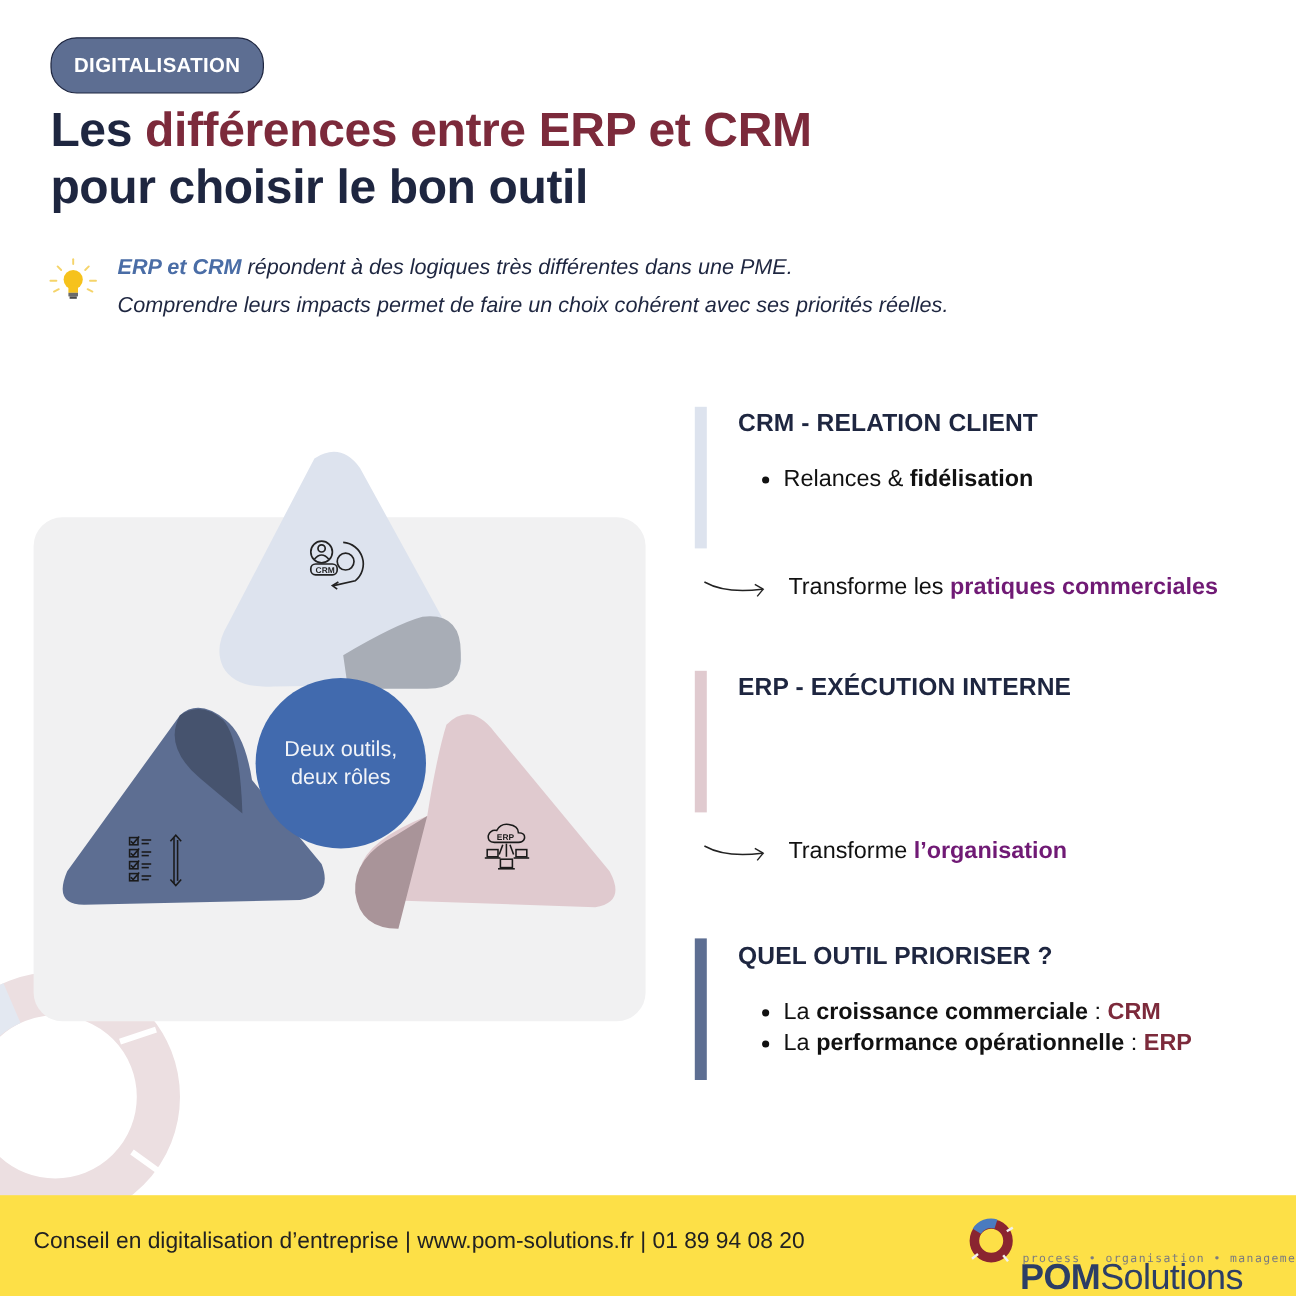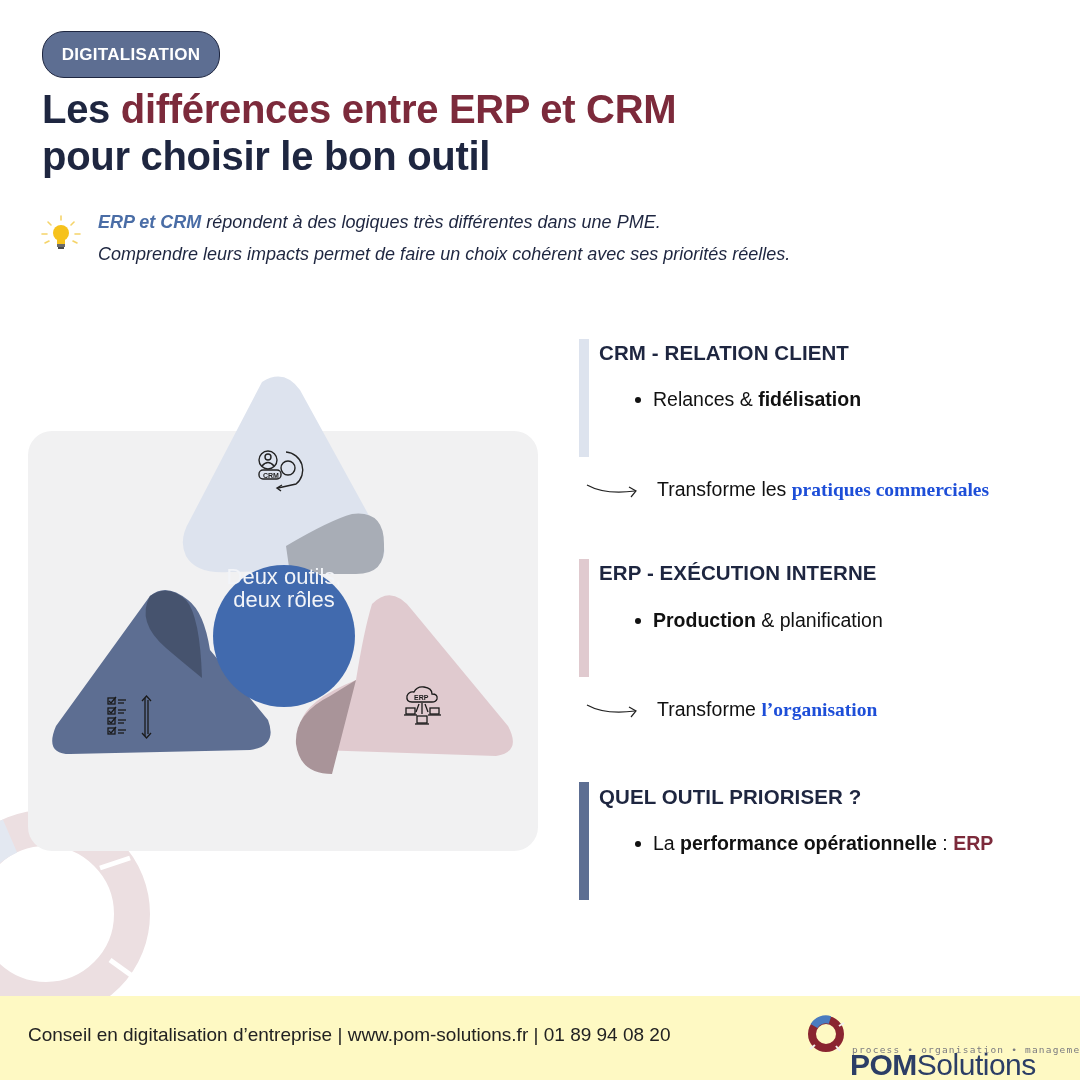--- a/index.html
+++ b/index.html
@@ -28,53 +28,53 @@
   
   .diagram-card {
     position: absolute; left: 28px; top: 431px; width: 510px; height: 420px;
     background: #f1f1f2; border-radius: 24px;
   }
   .bg-ring { position: absolute; left: -60px; top: 808px; width: 212px; height: 212px; }
   .diagram { position: absolute; left: 0; top: 360px; width: 560px; height: 500px; }
   .center-circle {
     position: absolute; left: 213px; top: 565px; width: 142px; height: 142px;
     border-radius: 50%; background: #416aae;
-    display: flex; justify-content: center; text-align: center;
-    color: #f2f4f8; font-size: 22px; line-height: 23px;
+    display: flex; align-items: center; justify-content: center; text-align: center;
+    color: #f2f4f8; font-size: 18px; line-height: 23px;
   }
 
   
   .section { position: absolute; left: 579px; }
   .section .bar { position: absolute; left: 0; top: 0; width: 10px; }
   .section h2 {
-    position: absolute; left: 20px; top: 0; font-size: 20.5px; font-weight: bold;
+    position: absolute; left: 36px; top: 0; font-size: 20.5px; font-weight: bold;
     color: #1e2640; white-space: nowrap; letter-spacing: 0.1px;
   }
   .section ul { position: absolute; left: 56px; list-style: none; }
   .section li {
     font-size: 19.5px; line-height: 26px; color: #111111; white-space: nowrap; position: relative;
     padding-left: 18px;
   }
   .section li::before {
     content: ""; position: absolute; left: 0; top: 11px; width: 6px; height: 6px;
     border-radius: 50%; background: #111111;
   }
   .section li b { font-weight: bold; }
   .section li .red { color: #7c2a3b; font-weight: bold; }
 
   .transform {
     position: absolute; left: 585px; font-size: 19.5px; color: #111111; white-space: nowrap;
   }
   .transform .arrow { position: absolute; left: 0; top: 0; width: 56px; height: 20px; }
   .transform span.txt { position: absolute; left: 72px; top: -3px; }
-  .transform .red { color: #1d4ed8; font-weight: bold; font-family: Liberation Serif, serif; }
+  .transform .red { color: #701a75; font-weight: bold; }
 
   
   .footer {
-    position: absolute; left: 0; top: 996px; width: 1080px; height: 84px; background: #fef9c3;
+    position: absolute; left: 0; top: 996px; width: 1080px; height: 84px; background: #fde047;
   }
   .footer .contact {
     position: absolute; left: 28px; top: 28px; font-size: 19px; color: #222222; white-space: nowrap;
   }
   .logo { position: absolute; left: 806px; top: 14px; width: 250px; height: 48px; }
   .logo .brand { position: absolute; left: 44px; top: 2px; font-size: 30px; color: #2c3e66; white-space: nowrap; letter-spacing: -0.5px; margin-top: 36px; }
   .logo .brand b { font-weight: bold; }
   .logo .tag { position: absolute; left: 46px; top: 34px; font-size: 9.5px; color: #7a7a80; letter-spacing: 1.2px; white-space: nowrap; font-family: "DejaVu Sans Mono", monospace; }
 </style>
 </head>
@@ -203,35 +203,35 @@
     <path d="M 2 4 Q 20 14 50 10" fill="none" stroke="#222" stroke-width="1.2"></path>
     <path d="M 44 6 L 51 10 L 46 16" fill="none" stroke="#222" stroke-width="1.2"></path>
   </svg>
   <span class="txt"><span>Transforme les </span><span class="red">pratiques commerciales</span></span>
 </div>
 
 <div class="section" style="top:559px;">
   <div class="bar" style="height:118px; background:#e0cacf;"></div>
   <h2 style="top:2px;">ERP  - EXÉCUTION INTERNE</h2>
   <ul style="top:48px;">
-    <li><b>Production</b><span> &amp; planification</span></li>
   </ul>
 </div>
 <div class="transform" style="top:701px;">
   <svg class="arrow" viewBox="0 0 56 20">
     <path d="M 2 4 Q 20 14 50 10" fill="none" stroke="#222" stroke-width="1.2"></path>
     <path d="M 44 6 L 51 10 L 46 16" fill="none" stroke="#222" stroke-width="1.2"></path>
   </svg>
   <span class="txt"><span>Transforme </span><span class="red">l’organisation</span></span>
 </div>
 
 <div class="section" style="top:782px;">
   <div class="bar" style="height:118px; background:#5d6e92;"></div>
   <h2 style="top:3px;">QUEL OUTIL PRIORISER ?</h2>
   <ul style="top:48px;">
+    <li><span>La </span><b>croissance commerciale</b><span> : </span><span class="red">CRM</span></li>
     <li><span>La </span><b>performance opérationnelle</b><span> : </span><span class="red">ERP</span></li>
   </ul>
 </div>
 
 <div class="footer">
   <div class="contact">Conseil en digitalisation d’entreprise | www.pom-solutions.fr | 01 89 94 08 20</div>
   <div class="logo">
     <svg width="40" height="40" viewBox="0 0 40 40" style="position:absolute;left:0;top:4px;">
       <circle cx="20" cy="20" r="14" fill="none" stroke="#8a2530" stroke-width="8"></circle>
       <path d="M 8 12 A 14 14 0 0 1 24 6" fill="none" stroke="#4a7bbf" stroke-width="8"></path>

